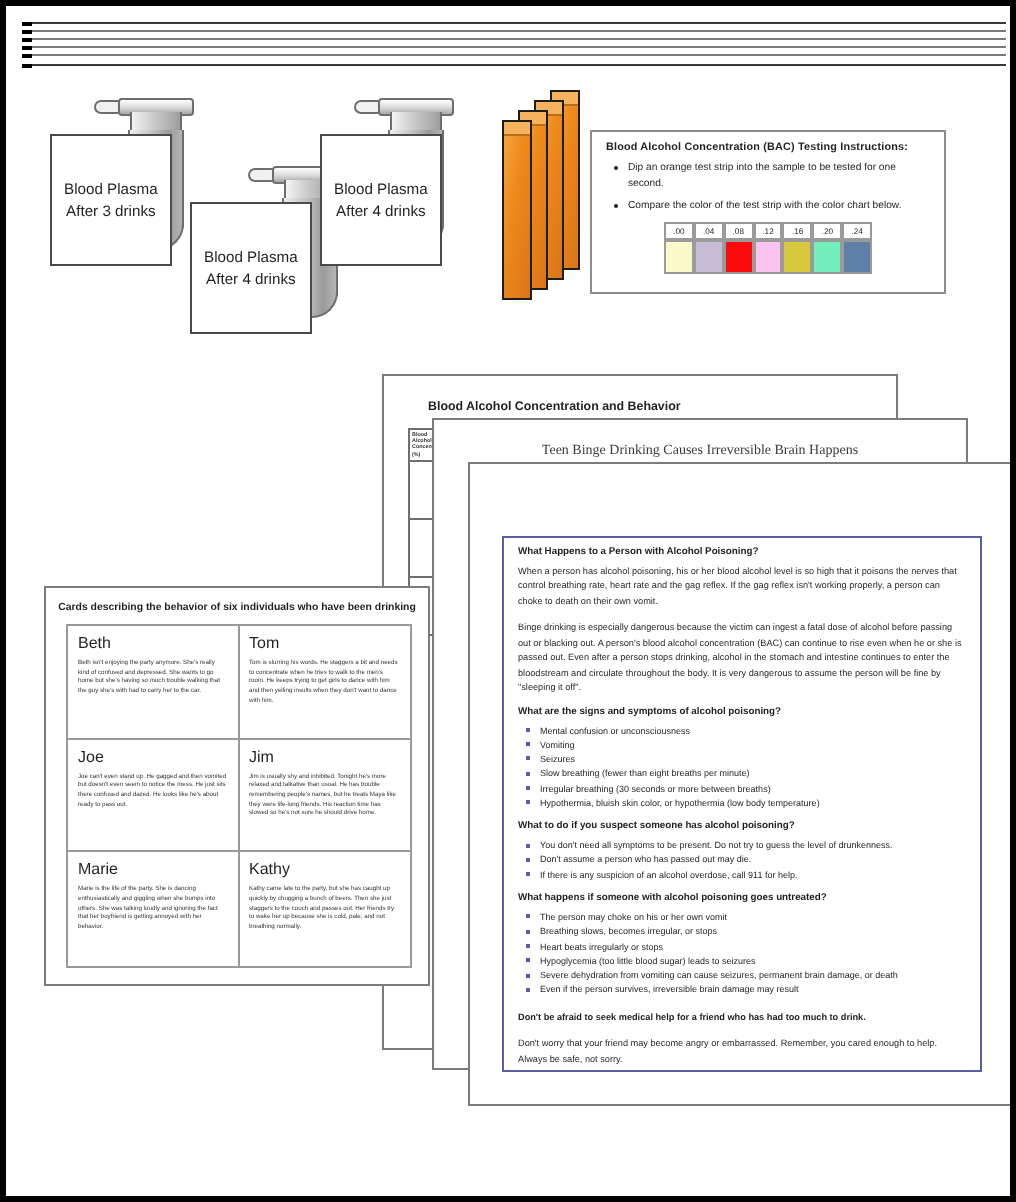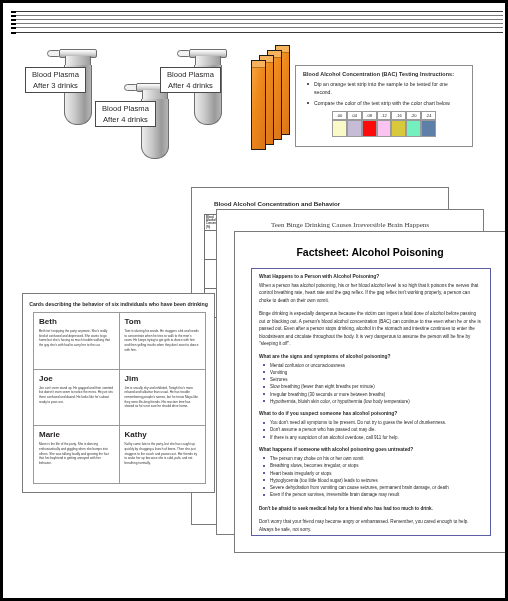--- a/index.html
+++ b/index.html
@@ -49,21 +49,21 @@
   .tube .tip{
     position:absolute;left:11px;top:63px;width:26px;height:12px;
     background:linear-gradient(90deg,#ededed,#c6c6c6 40%,#9a9a9a 75%,#b5b5b5);
     border:1px solid #6e6e6e;border-top:none;
     border-radius:0 0 13px 13px;
   }
   .tubelabel{
     position:absolute;
     background:#ffffff;border:1px solid #4a4a4a;
     font-size:7.6px;line-height:1.45;color:#231f20;
-    text-align:center;padding:1px 6px;white-space:nowrap;
+    text-align:center;padding:21px 6px;white-space:nowrap;
   }
 
   
   .strips{position:absolute;}
   .strip{
     position:absolute;width:13px;height:88px;
     background:linear-gradient(100deg,#f7a643,#ef8a1c 40%,#d9741a);
     border:1px solid #1d1d1d;
   }
   .stripcap{position:absolute;left:0;top:0;width:13px;height:6px;background:#f6b25c;border-bottom:1px solid #b5701b;}
@@ -151,21 +151,21 @@
   }
   .cards-grid{
     position:absolute;left:10px;top:18px;width:173px;height:172px;
     border:1px solid #9a9a9a;display:grid;
     grid-template-columns:1fr 1fr;grid-template-rows:1fr 1fr 1fr;
     box-sizing:border-box;
   }
   .card{border-right:1px solid #9a9a9a;border-bottom:1px solid #9a9a9a;padding:4px 5px;box-sizing:border-box;overflow:hidden;}
   .card:nth-child(2n){border-right:none;}
   .card:nth-child(5),.card:nth-child(6){border-bottom:none;}
-  .card h6{margin:0 0 3px 0;font-size:8px;font-weight:bold;color:#231f20;}
+  .card h6{margin:0 0 3px 0;font-size:8px;font-weight:normal;color:#231f20;}
   .card p{margin:0;font-size:3.1px;line-height:1.5;color:#333;}
 </style>
 </head>
 <body>
 
 <div class="page">
 
   <div class="ruled">
     <div class="ln b" style="top:0px"></div>
     <div class="ln" style="top:4px"></div>
@@ -283,21 +283,20 @@
           </tr>
     </tbody>
       </table>
   </div>
 
   <div class="doc" id="doc-binge">
     <div class="binge-title">Teen Binge Drinking Causes Irreversible Brain Happens</div>
   </div>
 
   <div class="doc" id="doc-fact">
-    <div class="fact-title">Factsheet:  Alcohol Poisoning</div>
     <div class="fact-box">
       <h5>What Happens to a Person with Alcohol Poisoning?</h5>
       <p>When a person has alcohol poisoning, his or her blood alcohol level is so high that it poisons the nerves that control breathing rate, heart rate and the gag reflex.  If the gag reflex isn't working properly, a person can choke to death on their own vomit.</p>
       <p>Binge drinking is especially dangerous because the victim can ingest a fatal dose of alcohol before passing out or blacking out.  A person's blood alcohol concentration (BAC) can continue to rise even when he or she is passed out.  Even after a person stops drinking, alcohol in the stomach and intestine continues to enter the bloodstream and circulate throughout the body.  It is very dangerous to assume the person will be fine by "sleeping it off".</p>
       <h5>What are the signs and symptoms of alcohol poisoning?</h5>
       <ul>
         <li>Mental confusion or unconsciousness</li>
         <li>Vomiting</li>
         <li>Seizures</li>
         <li>Slow breathing (fewer than eight breaths per minute)</li>

